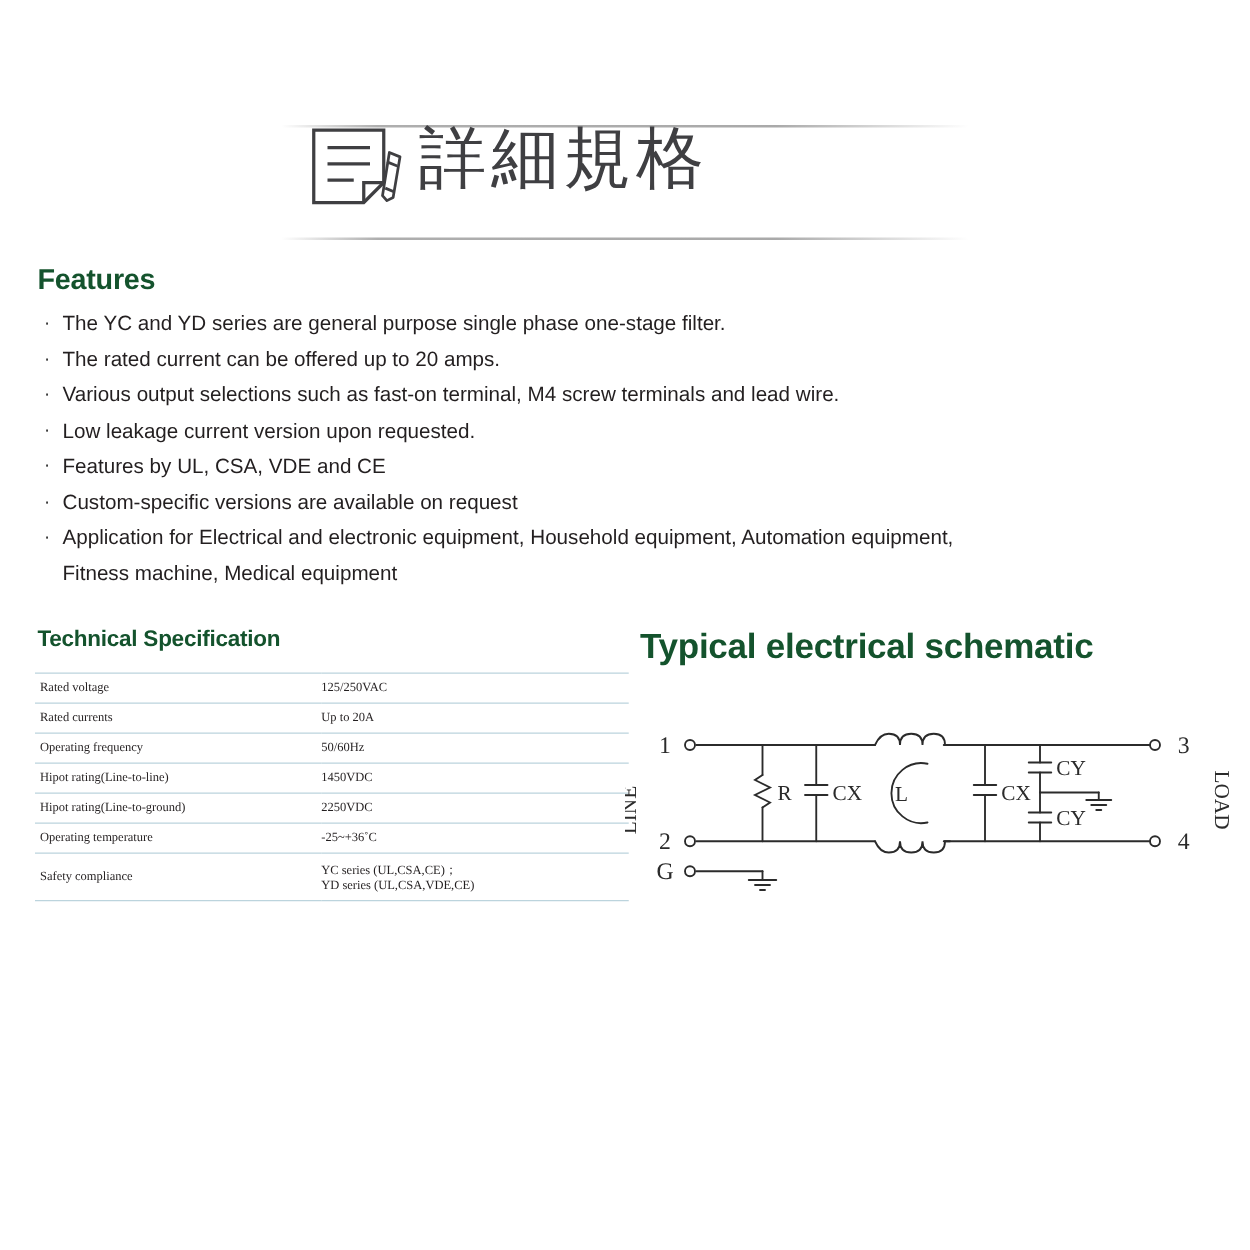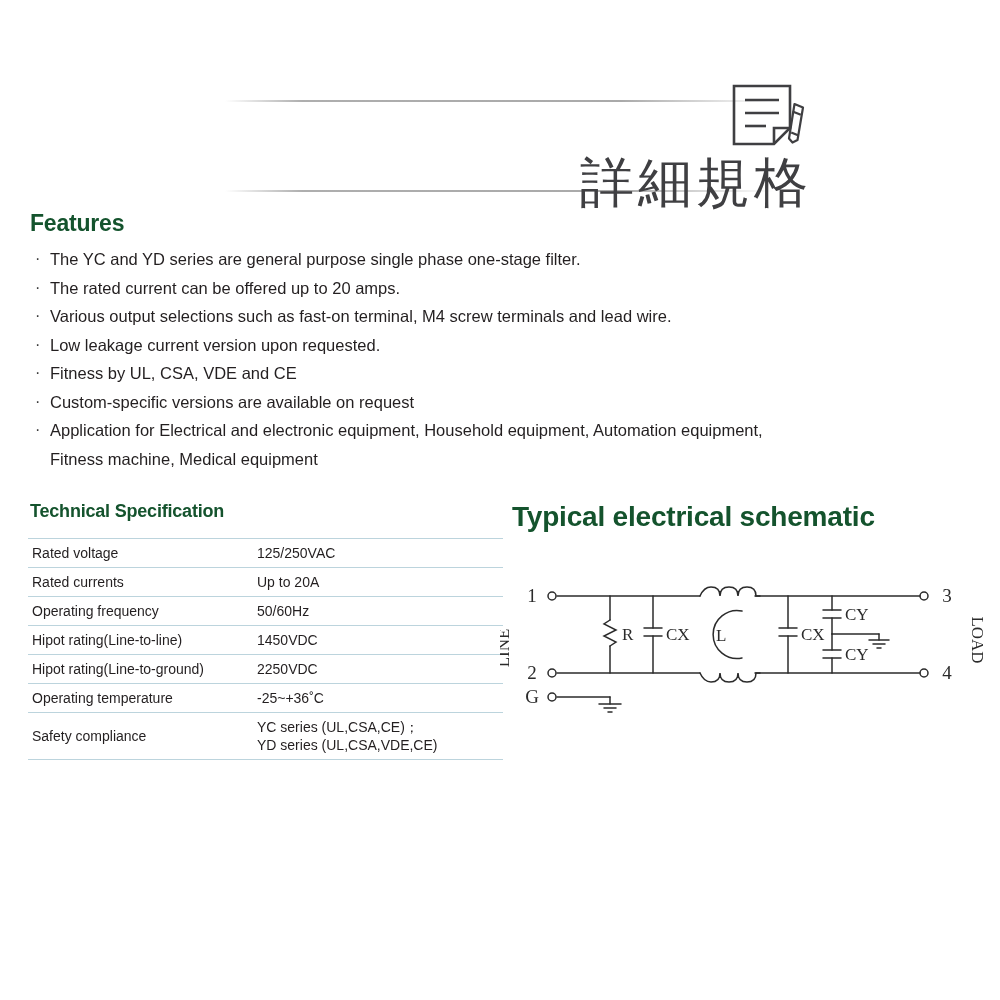--- a/index.html
+++ b/index.html
@@ -17,21 +17,21 @@
     position:absolute; left:0; top:100px; width:1000px; height:92px;
   }
   .banner .rule{
     position:absolute; left:225px; width:550px; height:2px;
     background:linear-gradient(to right, rgba(170,170,170,0) 0%, rgba(160,160,160,0.85) 14%, rgba(160,160,160,0.9) 72%, rgba(170,170,170,0) 100%);
   }
   .banner .rule.top{top:0;}
   .banner .rule.bot{bottom:0;}
   .banner .inner{
     position:absolute; left:0; top:0; width:812px; height:92px;
-    display:flex; align-items:flex-end; justify-content:center; gap:6px;flex-direction:column;
+    display:flex; align-items:flex-start; justify-content:center; gap:6px;
   }
   .doc-icon{display:block;}
   .banner-title{
     font-size:54px; letter-spacing:4px; color:#3f3f42; line-height:1;
     font-family:"DejaVu Sans","Liberation Sans",sans-serif;
     font-weight:400;
     white-space:nowrap;
   }
 
   
@@ -57,22 +57,23 @@
   #features-list li .second{display:block; padding-left:0;}
 
   
   #spec-table{
     position:absolute; left:28px; top:538px; width:475px;
     border-collapse:collapse;
   }
   #spec-table tr{border-top:1.6px solid #bcd4dd;}
   #spec-table tr:last-child{border-bottom:1.6px solid #bcd4dd;}
   #spec-table td{
-    font-size:14px; color:#231f20; padding:6px 0;
+    font-size:10px; color:#231f20; padding:6px 0;
     vertical-align:middle;
+    font-family:Liberation Serif, serif;
   }
   #spec-table td.k{ padding-left:4px; width:225px;}
   #spec-table td.v{ text-align:left; }
   #spec-table td.v .l2{display:block;}
 
   
   #schematic{position:absolute; left:500px; top:548px;}
   .sv text{font-family:"Liberation Serif","DejaVu Serif",serif; fill:#2b2b2b;}
 </style>
 </head>
@@ -116,21 +117,21 @@
   <li>
     <span class="dot">·</span>
     <span>Various output selections such as fast-on terminal, M4 screw terminals and lead wire.</span>
   </li>
   <li>
     <span class="dot">·</span>
     <span>Low leakage current version upon requested.</span>
   </li>
   <li>
     <span class="dot">·</span>
-    <span>Fitness by UL, CSA, VDE and CE</span>
+    <span>Features by UL, CSA, VDE and CE</span>
   </li>
   <li>
     <span class="dot">·</span>
     <span>Custom-specific versions are available on request</span>
   </li>
   <li>
     <span class="dot">·</span>
     <span>Application for Electrical and electronic equipment, Household equipment, Automation equipment,</span>
     <span class="second">Fitness machine, Medical equipment</span>
   </li>

